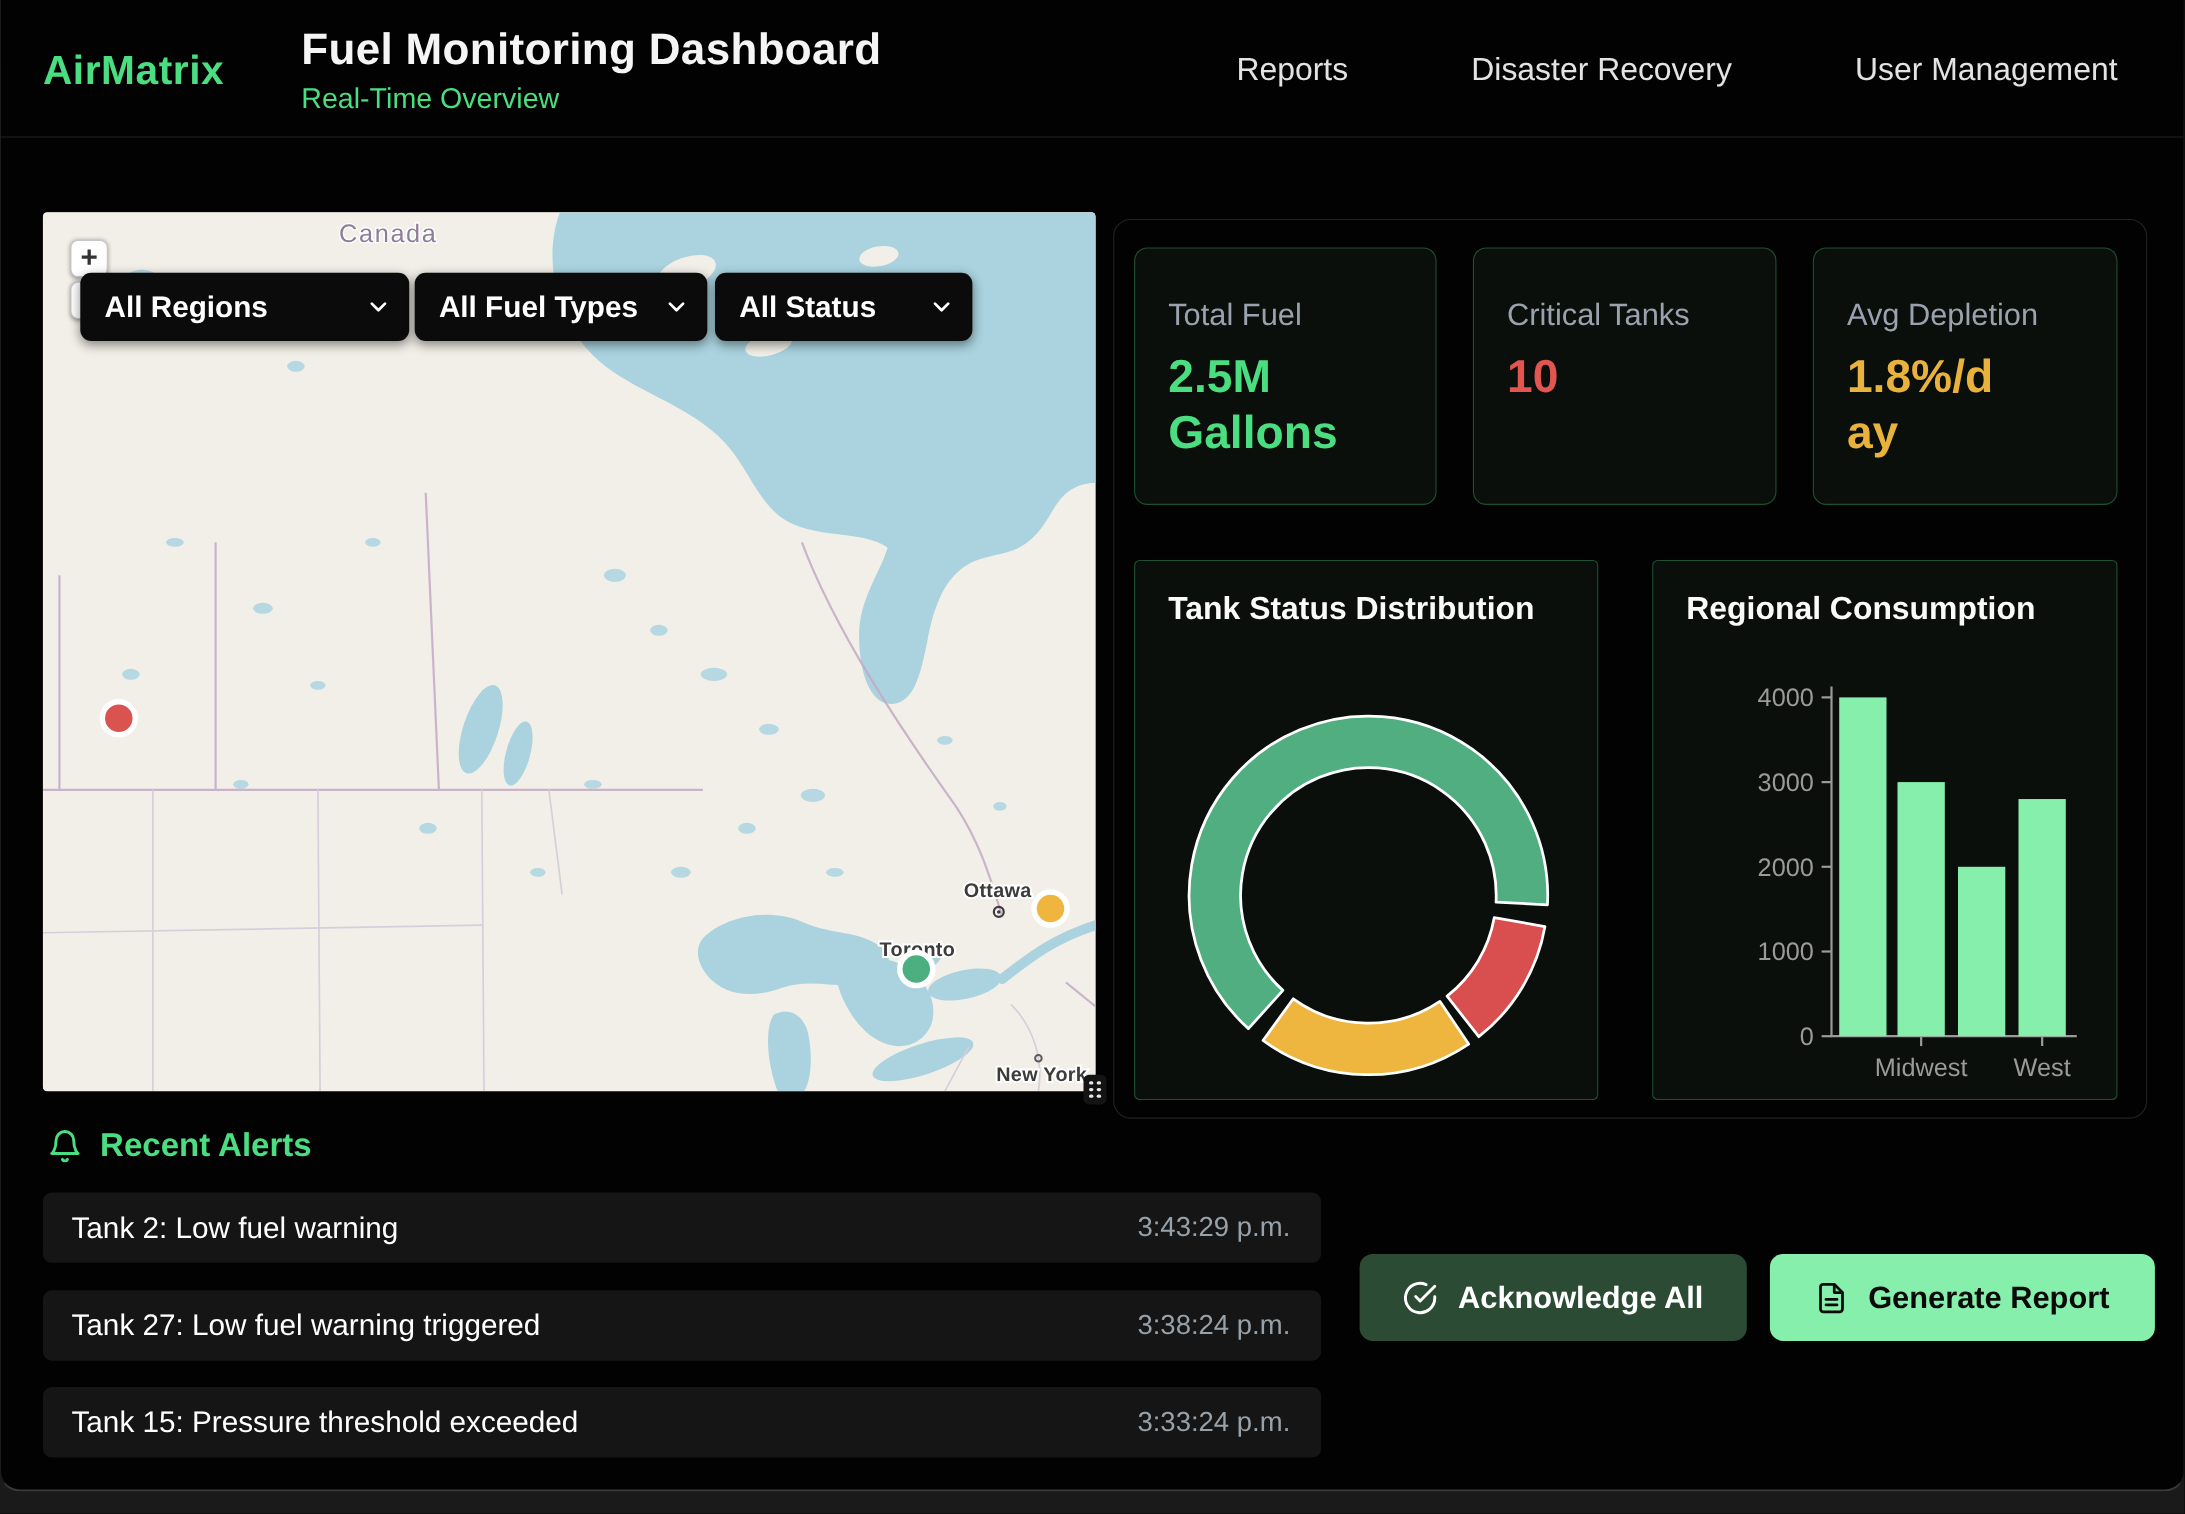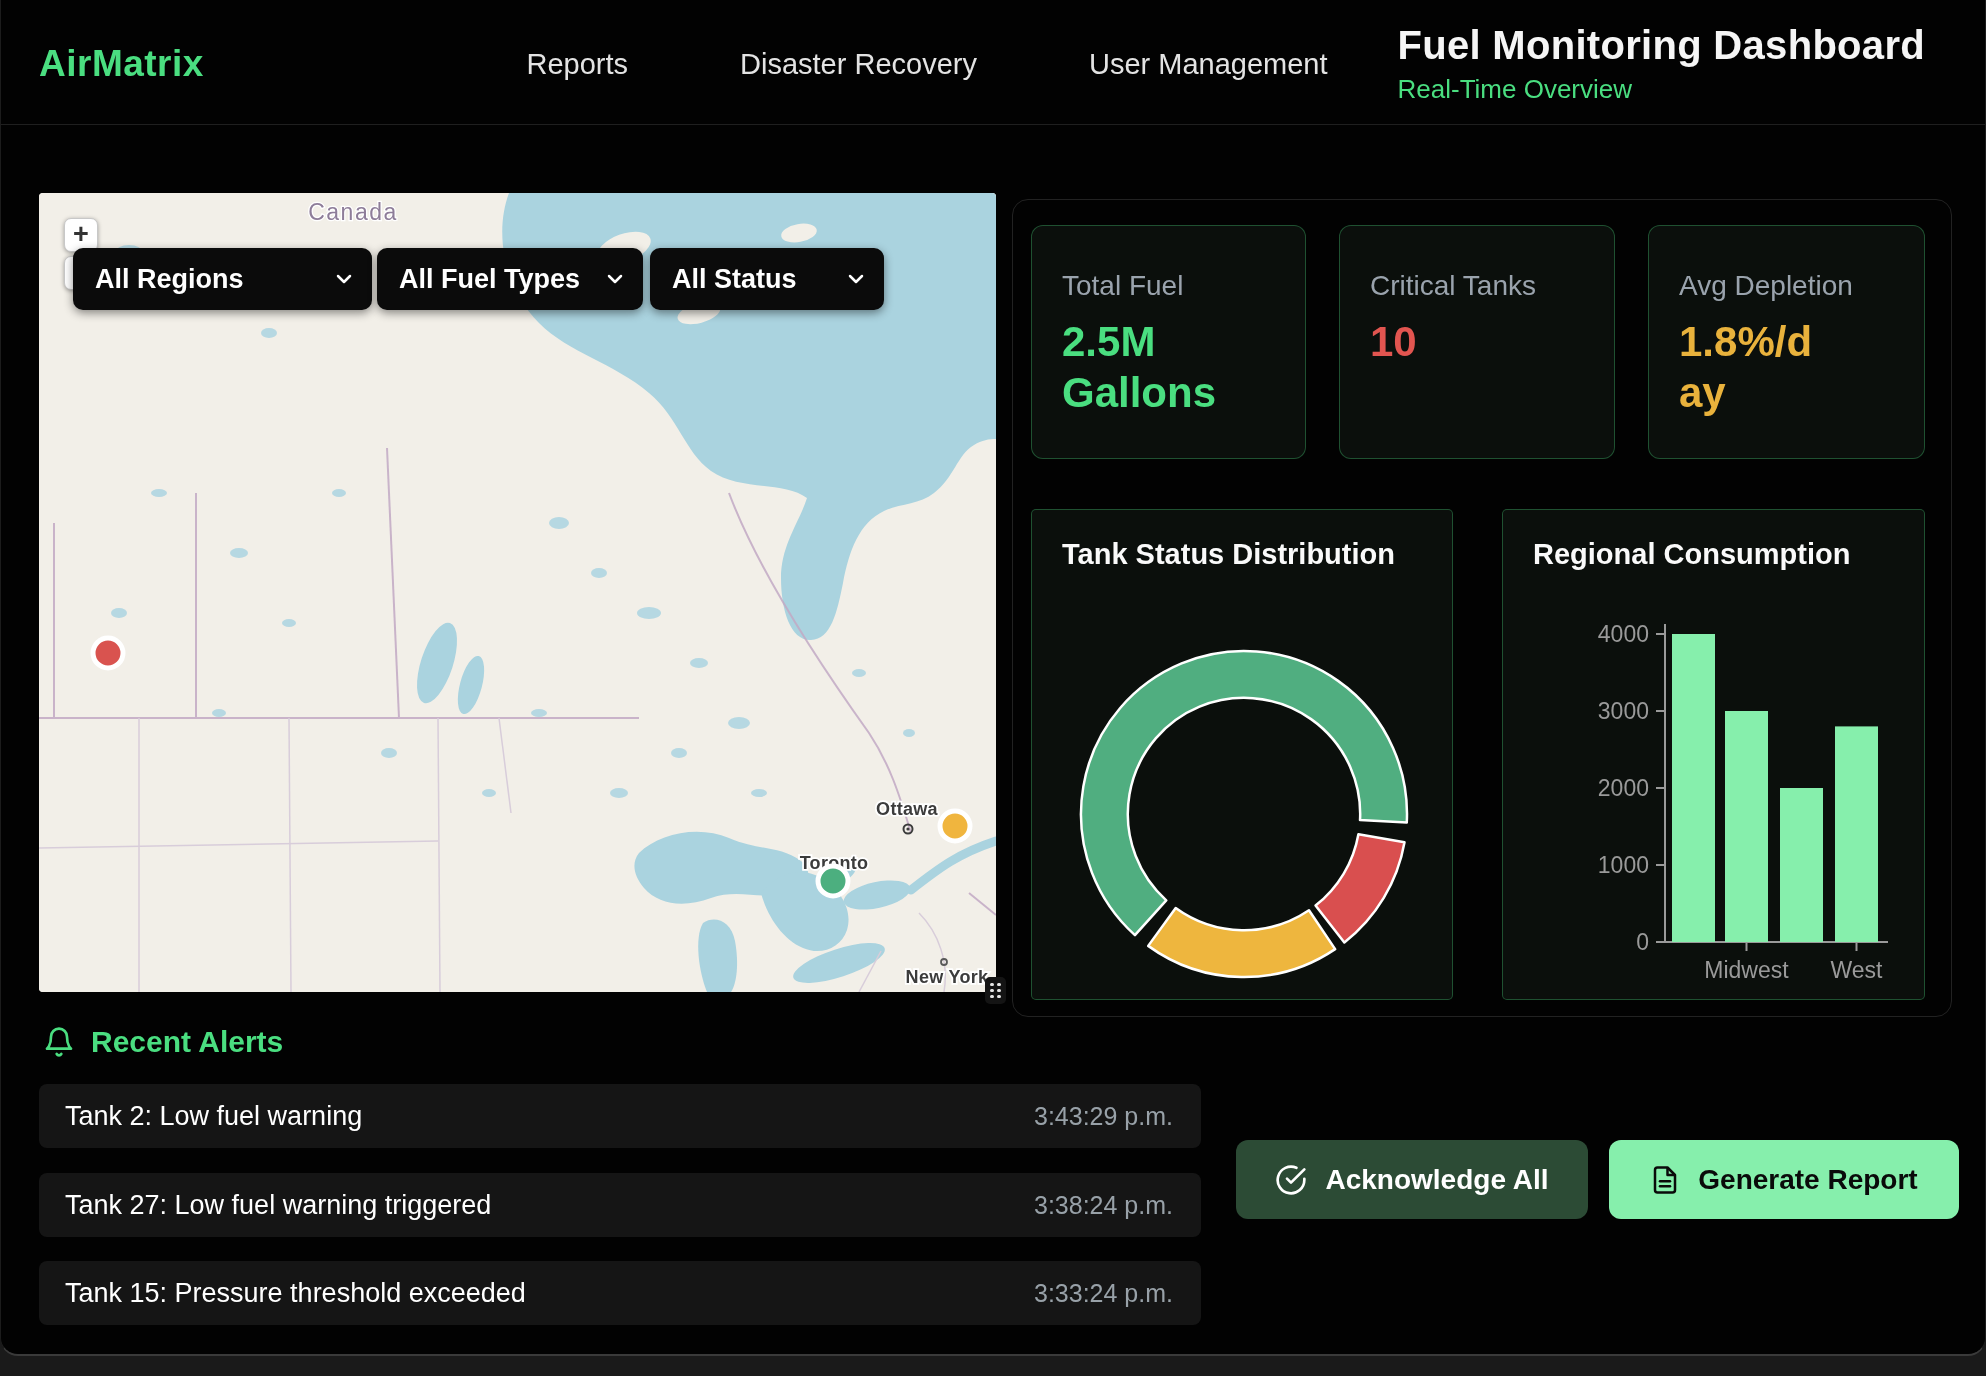--- a/index.html
+++ b/index.html
@@ -131,28 +131,28 @@
   #ack-btn { left:1235px; width:352px; background:#2c4b35; color:#fff; }
   #report-btn { left:1608px; width:350px; background:#86efac; color:#0a0a0a; }
 </style>
 </head>
 <body>
 
 <div id="frame">
 
   <div id="header">
     <div id="logo">AirMatrix</div>
+    <div id="title-block">
+      <div id="page-title">Fuel Monitoring Dashboard</div>
+      <div id="page-subtitle">Real-Time Overview</div>
+    </div>
     <div id="nav">
       <div class="nav-item">Reports</div>
       <div class="nav-item">Disaster Recovery</div>
       <div class="nav-item">User Management</div>
-    </div>
-    <div id="title-block">
-      <div id="page-title">Fuel Monitoring Dashboard</div>
-      <div id="page-subtitle">Real-Time Overview</div>
     </div>
   </div>
 
   <div id="map-panel">
     <svg id="map-svg" width="957" height="799" viewBox="0 0 957 799">
       <rect x="0" y="0" width="957" height="799" fill="#f2efe8"></rect>
 
       <path fill="#aad3df" d="M 470 0
         C 455 40 465 95 500 130 C 530 160 575 170 610 200
         C 640 225 645 258 672 278 C 700 298 745 288 768 305

